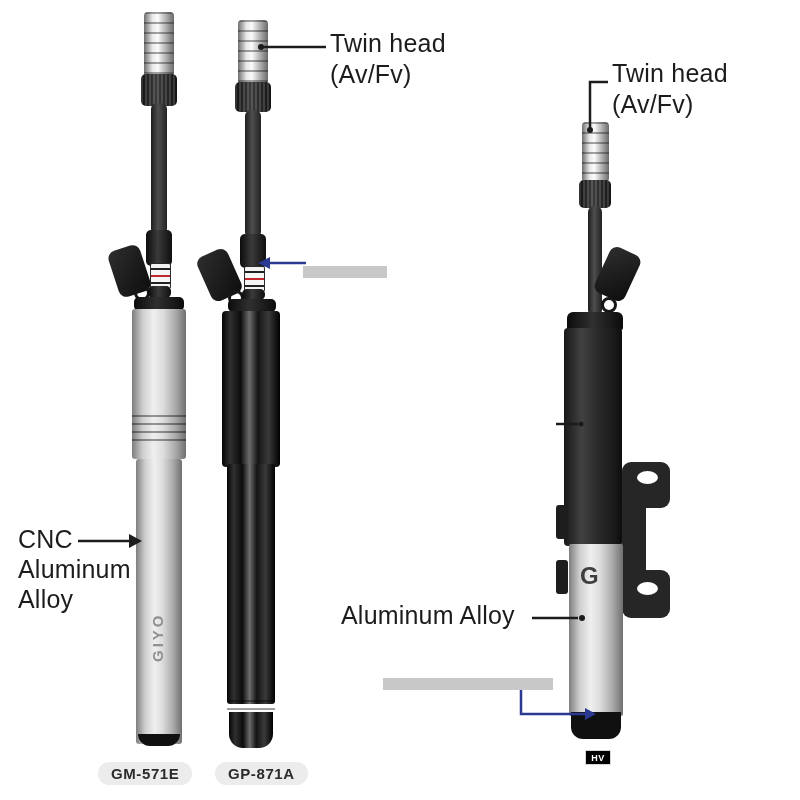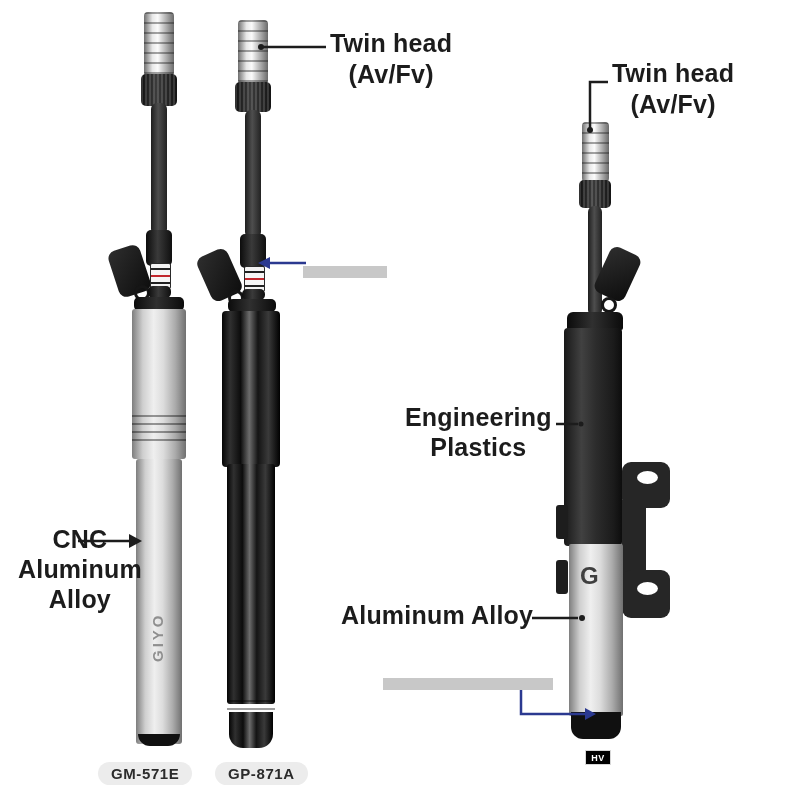--- a/index.html
+++ b/index.html
@@ -2,21 +2,21 @@
 <html><head>
 <meta charset="utf-8">
 <style>
   html,body{margin:0;padding:0;background:#fff;}
   #stage{
     position:relative;width:800px;height:800px;background:#ffffff;overflow:hidden;
     font-family:"Liberation Sans", sans-serif;
   }
   .abs{position:absolute;}
   
-  .co{position:absolute;color:#1c1c1c;font-size:25px;line-height:31px;font-weight:700;letter-spacing:.2px;z-index:6;white-space:nowrap;text-align:center;}
+  .co{position:absolute;color:#1c1c1c;font-size:25px;line-height:31px;font-weight:400;letter-spacing:.2px;z-index:6;white-space:nowrap;}
   .co.blue{color:#2b3990;}
   .hl-bar{position:absolute;background:#c8c8c8;z-index:5;}
   
   .badge{
     position:absolute;background:#ececec;color:#2b2b2b;border-radius:13px;
     padding:3px 13px;font-size:15px;font-weight:700;letter-spacing:.6px;z-index:6;
   }
   
   .metal-head{
     background:
@@ -145,24 +145,20 @@
   </div>
 
   <div class="co" style="left:612px;top:58px;">
     <div>Twin head</div>
     <div>(Av/Fv)</div>
   </div>
 
   <div class="co blue" style="left:305px;top:243px;font-size:26px;line-height:33px;">
   </div>
 
-  <div class="co" style="left:405px;top:402px;line-height:30px;">
-    <div>Engineering</div>
-    <div>Plastics</div>
-  </div>
 
   <div class="co" style="left:18px;top:524px;line-height:30px;">
     <div>CNC</div>
     <div>Aluminum</div>
     <div>Alloy</div>
   </div>
 
   <div class="co" style="left:341px;top:600px;">Aluminum Alloy</div>
 
 

